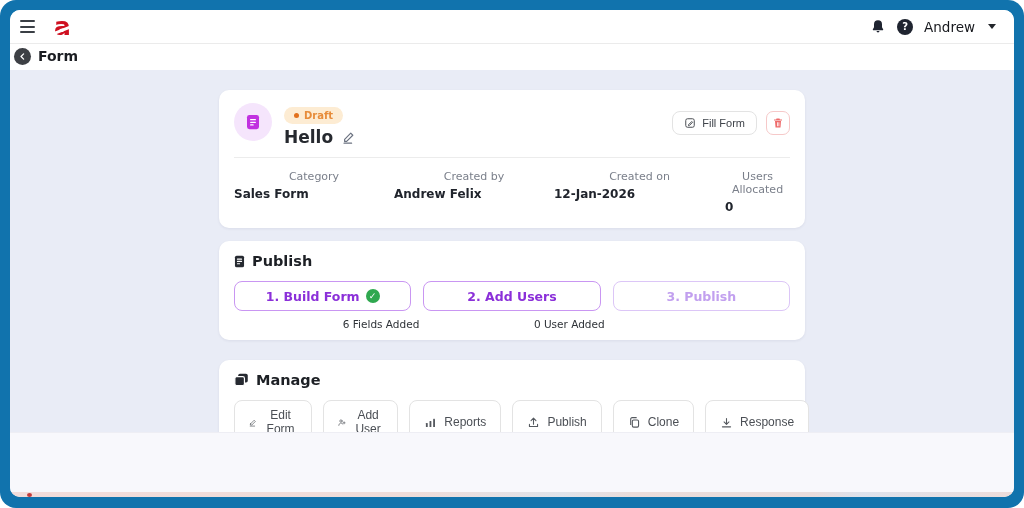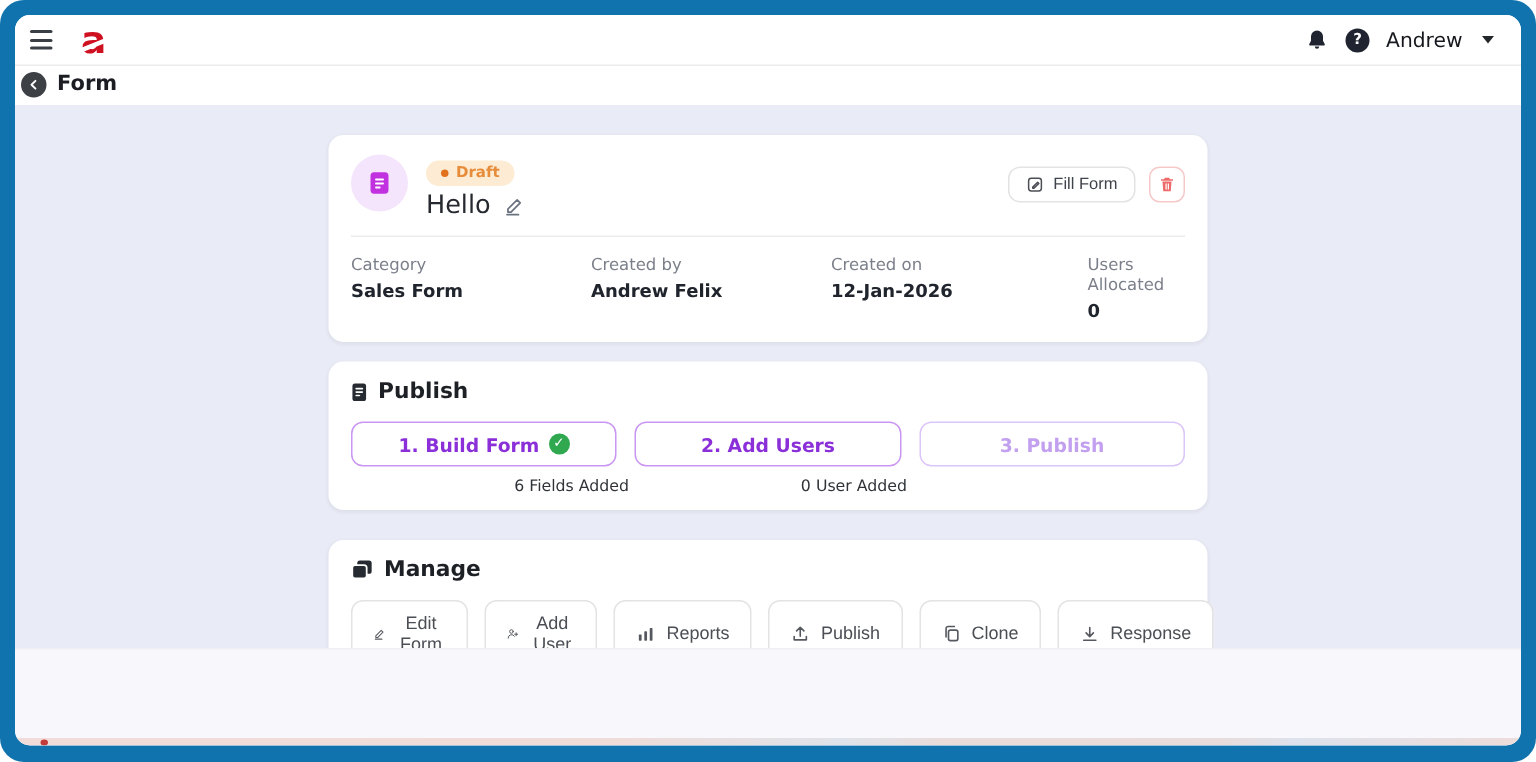--- a/index.html
+++ b/index.html
@@ -47,34 +47,34 @@
   .card1 { margin-top:20px; padding:13px 15px 14px 15px; }
   .card1-head { display:flex; align-items:flex-start; }
   .avatar { width:38px; height:38px; border-radius:50%; background:#f5e5fc;
             display:flex; align-items:center; justify-content:center; flex:0 0 auto; }
   .head-text { margin-left:12px; }
   .badge { display:inline-flex; align-items:center; gap:5px; background:#fdecd3;
            color:#e78c3a; font-size:10px; font-weight:600; border-radius:10px;
            padding:3px 10px; }
   .badge-dot { width:5px; height:5px; border-radius:50%; background:#e2711d; }
   .title-row { display:flex; align-items:center; gap:9px; margin-top:3px; }
-  .form-title { font-size:17px; font-weight:normal; color:#26292f; }
+  .form-title { font-size:17px; font-weight:bold; color:#26292f; }
   .edit-pencil { cursor:pointer; display:inline-flex; }
   .head-actions { margin-left:auto; display:flex; align-items:flex-start; gap:9px;
                   margin-top:8px; }
   .fillform-btn { display:inline-flex; align-items:center; gap:6px; background:#fff;
                   border:1px solid #e3e3e3; border-radius:8px; padding:5px 11px;
                   font-size:11px; color:#3f434a; font-weight:500; cursor:pointer; }
   .trash-btn { width:24px; height:24px; border:1px solid #f6c9c9; border-radius:7px;
                background:#fff; display:flex; align-items:center; justify-content:center;
                cursor:pointer; }
   .divider { border-top:1px solid #ececec; margin-top:10px; }
   .meta-grid { display:grid; grid-template-columns:160px 160px 171px 1fr;
                margin-top:12px; }
-  .meta-label { font-size:11px; color:#7a7f8a; }
+  .meta-label { font-size:11px; color:#7a7f8a;text-align:center; }
   .meta-value { font-size:12px; font-weight:bold; color:#20242c; margin-top:4px; }
 
   .card2 { margin-top:13px; padding:12px 15px 10px 15px; }
   .section-head { display:flex; align-items:center; gap:7px; }
   .section-title { font-size:14.5px; font-weight:bold; color:#1d2025; }
   .steps { display:flex; gap:12px; margin-top:12px; }
   .step { flex:1; height:30px; background:#fff; border:1px solid #c996f2;
           border-radius:8px; display:flex; align-items:center; justify-content:center;
           gap:6px; font-size:12.5px; font-weight:600; color:#8b30d9; cursor:pointer; }
   .step.disabled { border-color:#dcc6f7; color:#c2a0ef; }

